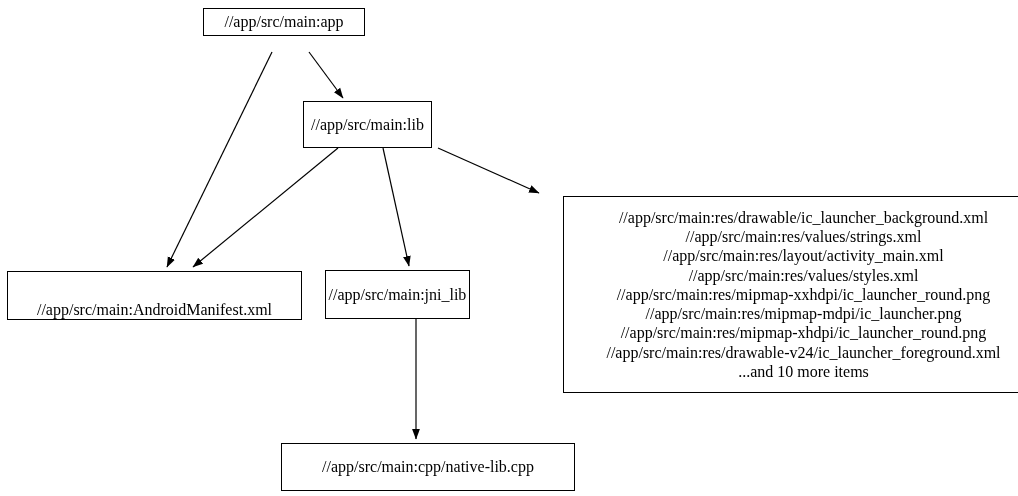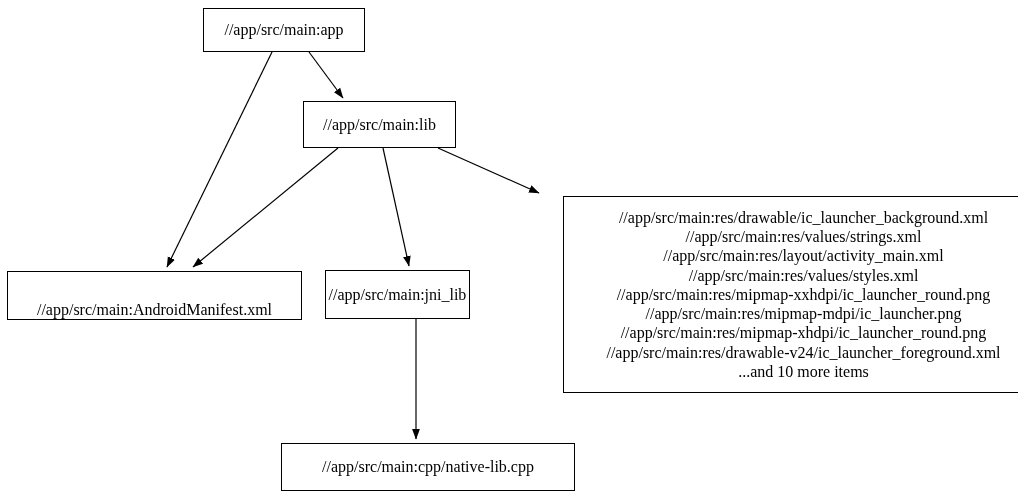--- a/index.html
+++ b/index.html
@@ -60,25 +60,25 @@
       </marker>
     </defs>
     <line x1="309" y1="52" x2="343" y2="98" stroke="#000000" stroke-width="1.2" marker-end="url(#arrow)"></line>
     <line x1="272" y1="52" x2="167" y2="267" stroke="#000000" stroke-width="1.2" marker-end="url(#arrow)"></line>
     <line x1="338" y1="148" x2="193" y2="267" stroke="#000000" stroke-width="1.2" marker-end="url(#arrow)"></line>
     <line x1="383" y1="148" x2="409" y2="266" stroke="#000000" stroke-width="1.2" marker-end="url(#arrow)"></line>
     <line x1="438" y1="148" x2="539" y2="193" stroke="#000000" stroke-width="1.2" marker-end="url(#arrow)"></line>
     <line x1="416" y1="319" x2="416" y2="439" stroke="#000000" stroke-width="1.2" marker-end="url(#arrow)"></line>
   </svg>
 
-  <div class="node" style="left:203px; top:8px; width:162px; height:44px;">
+  <div class="node" style="left:203px; top:8px; width:162px; height:28px;">
     <span>//app/src/main:app</span>
   </div>
 
-  <div class="node" style="left:303px; top:101px; width:153px; height:47px;">
+  <div class="node" style="left:303px; top:101px; width:129px; height:47px;">
     <span>//app/src/main:lib</span>
   </div>
 
   <div class="node" style="left:7px; top:271px; width:295px; height:49px;align-items:flex-end;">
     <span>//app/src/main:AndroidManifest.xml</span>
   </div>
 
   <div class="node" style="left:325px; top:270px; width:145px; height:49px;">
     <span>//app/src/main:jni_lib</span>
   </div>

